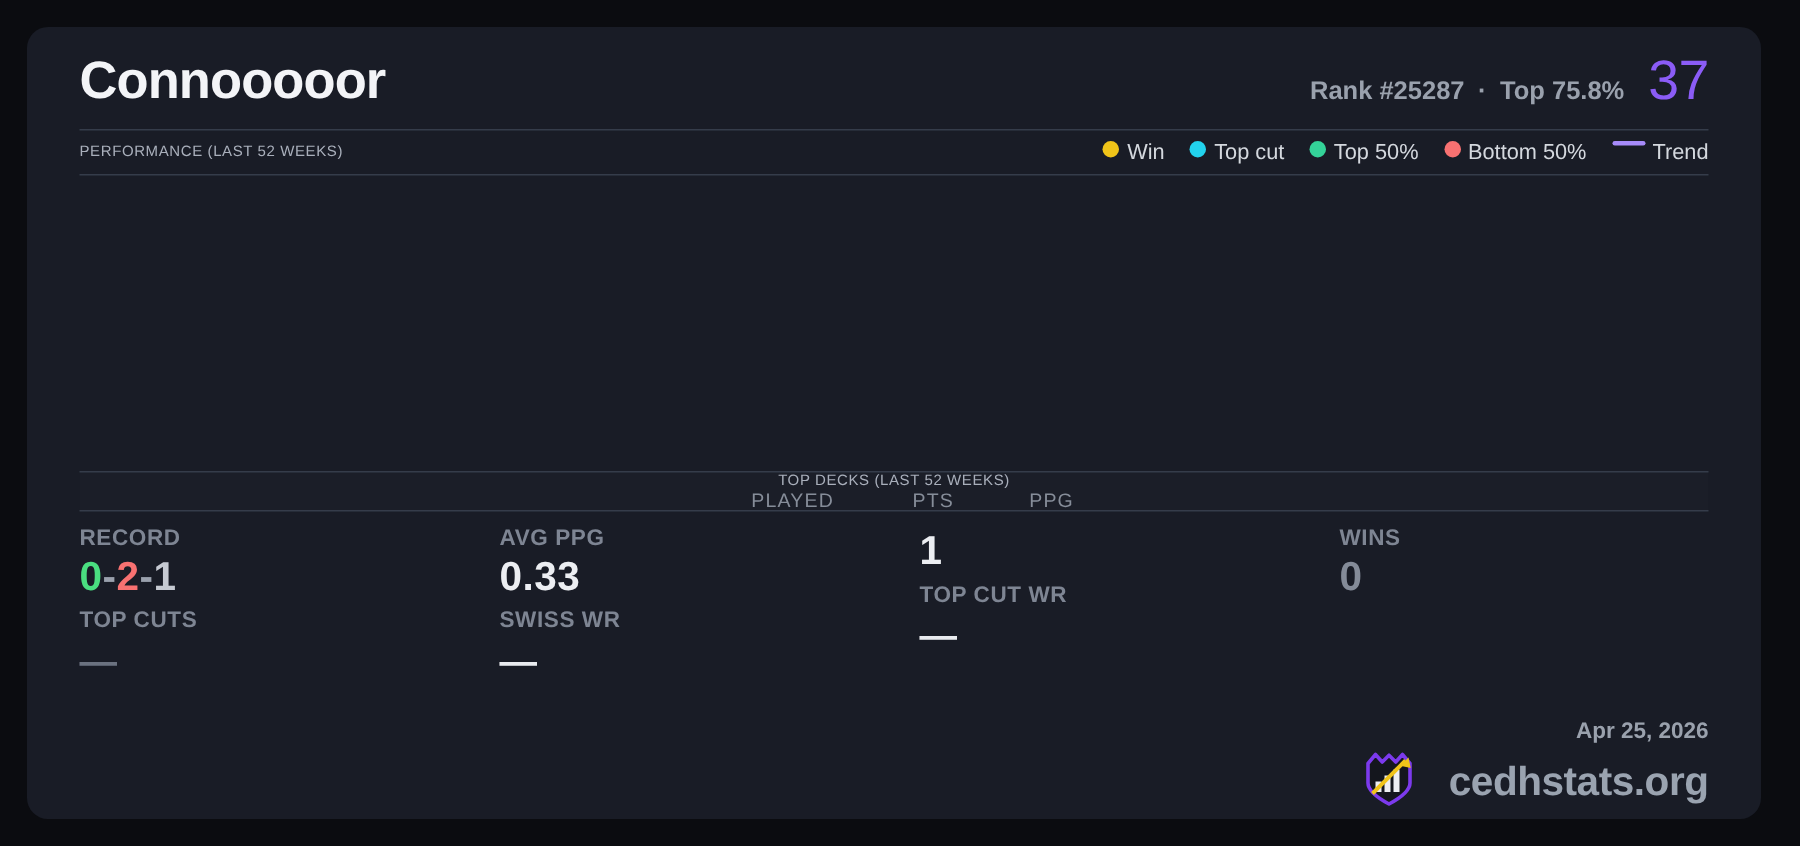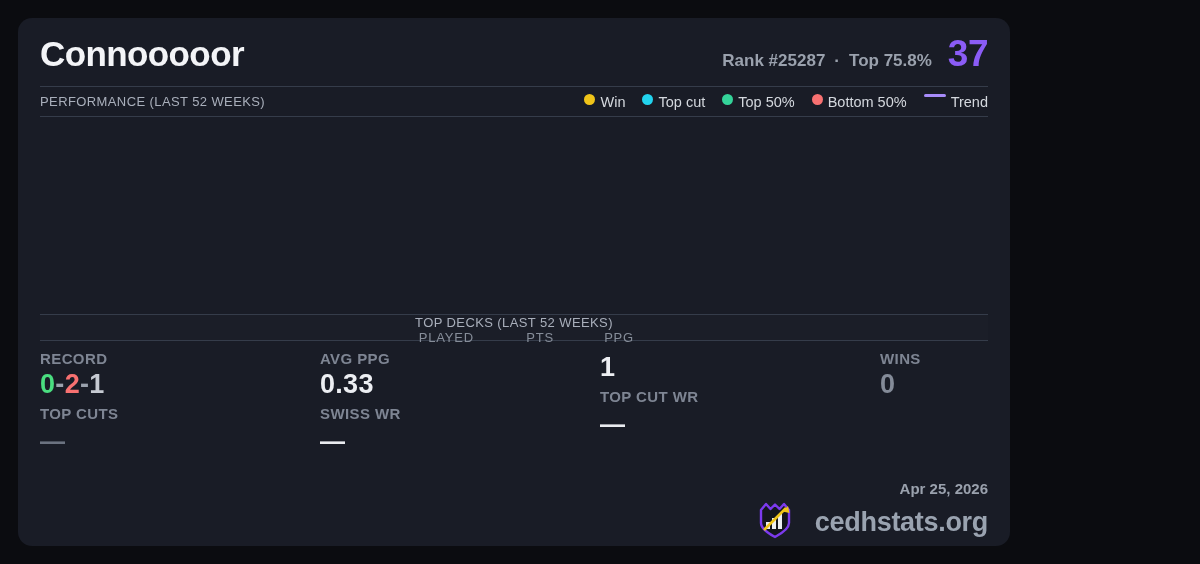--- a/index.html
+++ b/index.html
@@ -1,33 +1,33 @@
 <!DOCTYPE html>
 <html><head>
 <meta charset="utf-8">
 <style>
   * { margin:0; padding:0; box-sizing:border-box; }
   html,body { width:1200px; height:564px; background:#0b0c10; overflow:hidden;
               font-family:"Liberation Sans","DejaVu Sans",sans-serif; }
 
-  .card { position:absolute; left:18px; top:18px; width:992px; height:528px;
-          background:#191c26; border-radius:14px; padding:0 22px;
+  .card { position:absolute; left:18px; top:18px; width:1156px; height:528px;
+          background:#191c26; border-radius:14px; padding:0 35px;
           display:flex; flex-direction:column; }
 
   
   .header { height:68px; display:flex; justify-content:space-between; align-items:center; padding-top:4px; }
   .title  { font-size:35px; font-weight:700; color:#f3f4f7; letter-spacing:-0.6px; }
   .header-right { display:flex; align-items:baseline; gap:16px; }
   .rank-line { font-size:17px; font-weight:600; color:#9aa1ad; display:flex; gap:9px; align-items:baseline; }
-  .score { font-size:37px; font-weight:700; letter-spacing:-0.5px; }
+  .score { font-size:37px; font-weight:400; letter-spacing:-0.5px; }
 
   
   .band { height:31px; border-top:1px solid #353c4a; border-bottom:1px solid #353c4a;
           display:flex; justify-content:space-between; align-items:center; }
-  .band-label { font-size:13px; font-weight:500; color:#a9afbb; letter-spacing:0.4px; }
+  .band-label { font-size:10px; font-weight:500; color:#a9afbb; letter-spacing:0.4px; }
   .legend { display:flex; align-items:center; gap:17px; }
   .legend-item { display:flex; gap:5px; font-size:14.5px; color:#d4d8de; }
   .legend-dot  { width:11px; height:11px; border-radius:50%; }
   .legend-line { width:22px; height:3px; border-radius:2px; }
 
   
   .chart { flex:1; }
 
   
   .decks-band { height:27px; border-top:1px solid #353c4a; border-bottom:1px solid #353c4a;

